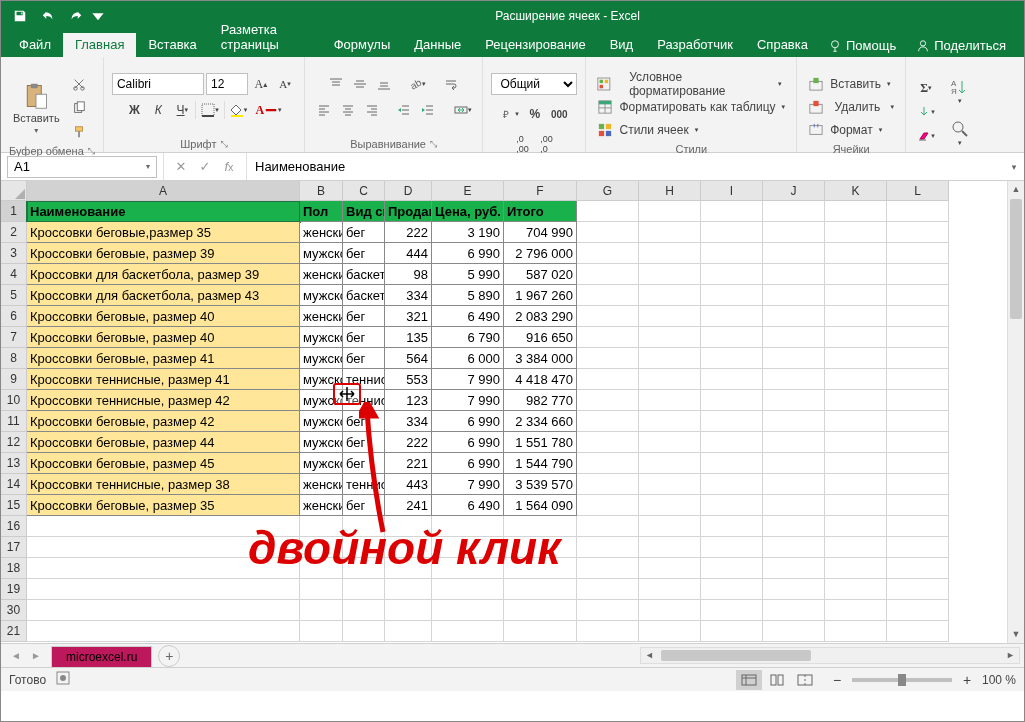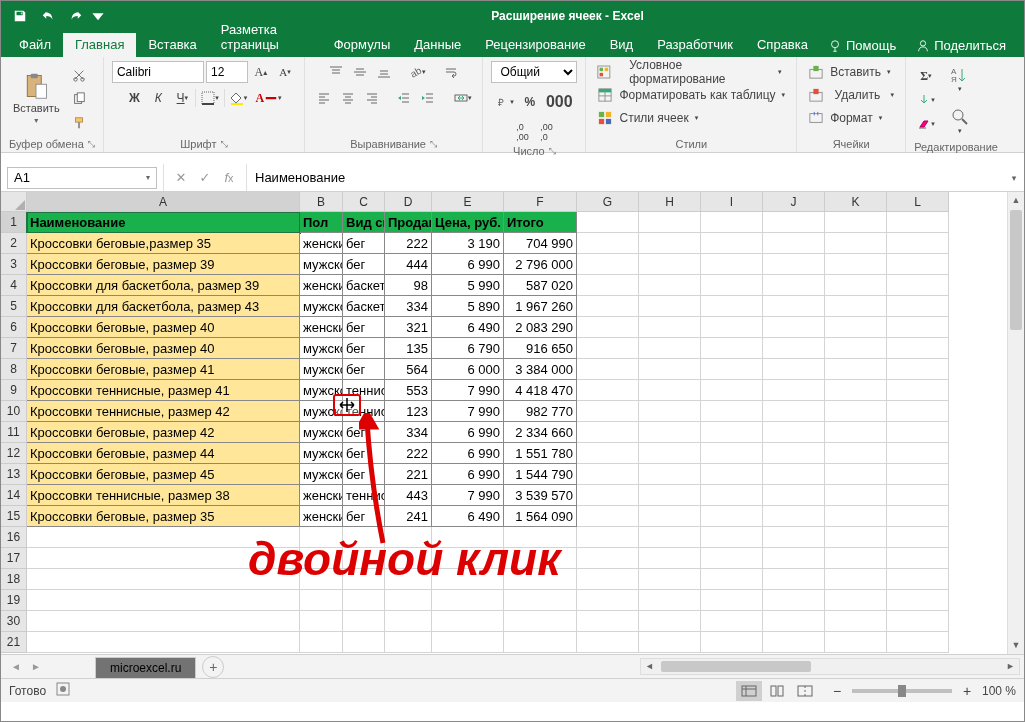--- a/index.html
+++ b/index.html
@@ -1,19 +1,19 @@
 <!DOCTYPE html>
 <html><head>
 <meta charset="utf-8">
 <style>
 * { margin: 0; padding: 0; box-sizing: border-box; font-family: "Segoe UI", Tahoma, sans-serif; }
 body { width: 1025px; height: 722px; background: #fff; overflow: hidden; position: relative; border: 1px solid #888; }
 
 
-.titlebar { height: 30px; background: #0e7a3b; display: flex; align-items: center; color: #fff; font-size: 12px; font-weight: bold; }
+.titlebar { height: 30px; background: #0e7a3b; display: flex; align-items: center; color: #fff; font-size: 12px; }
 .titlebar .qat { display: flex; align-items: center; gap: 2px; padding: 0 6px; }
 .titlebar .qat-btn { width: 26px; height: 24px; display: flex; align-items: center; justify-content: center; cursor: pointer; }
 .titlebar .qat-btn svg { width: 14px; height: 14px; fill: #fff; }
 .titlebar .title { flex: 1; text-align: center; }
 .titlebar .winctrl { display: flex; align-items: center; gap: 2px; }
 .titlebar .login-btn { background: #fff; color: #222; padding: 2px 12px; font-size: 12px; margin-right: 10px; }
 .titlebar .ctrl-btn { width: 46px; height: 30px; display: flex; align-items: center; justify-content: center; cursor: pointer; }
 .titlebar .ctrl-btn svg { width: 12px; height: 12px; stroke: #fff; fill: none; stroke-width: 1.5; }
 .ribbon-opts { width: 34px; height: 30px; display:flex;align-items:center;justify-content:center; }
 .ribbon-opts svg { width: 12px; height: 12px; fill:#fff; }
@@ -21,37 +21,37 @@
 
 .tabs { height: 26px; background: #0e7a3b; display: flex; align-items: flex-end; color: #fff; font-size: 13px; padding-left: 6px; }
 .tab { padding: 4px 12px 5px; cursor: pointer; }
 .tab.active { background: #f3f3f3; color: #0e7a3b; }
 .tabs-right { margin-left: auto; display: flex; align-items: center; gap: 4px; padding-right: 10px; }
 .tabs-right .rt { display: flex; align-items: center; gap: 4px; padding: 4px 8px; cursor: pointer; font-size: 13px; }
 .tabs-right svg { width: 14px; height: 14px; fill: #fff; }
 
 
 .ribbon { height: 96px; background: #f3f3f3; border-bottom: 1px solid #d0d0d0; display: flex; font-size: 12px; color: #444; }
-.rgroup { border-right: 1px solid #e0e0e0; padding: 4px 8px 2px; display: flex; flex-direction: column; justify-content: space-between; }
+.rgroup { border-right: 1px solid #e0e0e0; padding: 16px 8px 2px; display: flex; flex-direction: column; justify-content: space-between; }
 .rgroup .gbody { flex: 1; display: flex; align-items: center; gap: 4px; }
 .rgroup .glabel { text-align: center; font-size: 11px; color: #666; padding-top: 2px; display:flex; align-items:center; justify-content:center; gap:4px; }
 .rgroup .glabel .dlg { font-size: 9px; cursor: pointer; }
 .rbtn { min-width: 22px; height: 22px; display: flex; align-items: center; justify-content: center; cursor: pointer; padding: 0 3px; }
 .rbtn svg { width: 14px; height: 14px; }
 .bigbtn { display: flex; flex-direction: column; align-items: center; justify-content: center; cursor: pointer; padding: 2px 4px; gap: 2px; }
 .bigbtn svg { width: 28px; height: 28px; }
 .bigbtn .caret { font-size: 8px; color: #666; }
 .vstack { display: flex; flex-direction: column; gap: 2px; }
 .hstack { display: flex; align-items: center; gap: 2px; }
 select.combo, input.combo { height: 22px; border: 1px solid #c0c0c0; font-size: 12px; padding: 0 4px; background: #fff; }
 .fontname { width: 92px; }
 .fontsize { width: 42px; }
 
 
-.fbar { height: 28px; display: flex; align-items: center; border-bottom: 1px solid #d0d0d0; margin-top: 11px; }
+.fbar { height: 28px; display: flex; align-items: center; border-bottom: 1px solid #d0d0d0; }
 .namebox { width: 150px; height: 22px; border: 1px solid #c0c0c0; margin: 0 6px; padding: 0 6px; font-size: 13px; display: flex; align-items: center; justify-content: space-between; }
 .namebox .dd { font-size: 8px; color: #666; cursor: pointer; }
 .fbar .fbtns { display: flex; gap: 2px; padding: 0 6px; border-left: 1px solid #e0e0e0; border-right: 1px solid #e0e0e0; height: 100%; align-items: center; }
 .fbar .fbtns .fbtn { width: 22px; height: 22px; display: flex; align-items: center; justify-content: center; cursor: pointer; color: #999; font-size: 13px; }
 .fbar input { flex: 1; border: none; outline: none; height: 100%; padding: 0 8px; font-size: 13px; }
 .fbar .expand { width: 20px; display: flex; align-items: center; justify-content: center; font-size: 9px; color: #666; cursor: pointer; }
 
 
 .gridwrap { position: relative; height: 462px; overflow: hidden; }
 .grid { display: grid; font-size: 13px; color: #000; }
@@ -77,21 +77,21 @@
 .resize-cursor { position: absolute; left: 332px; top: 202px; width: 28px; height: 22px; border: 2px solid #d00; border-radius: 3px; display: flex; align-items: center; justify-content: center; background: rgba(255,255,255,0.3); }
 .resize-cursor svg { width: 20px; height: 16px; }
 .arrow { position: absolute; left: 358px; top: 221px; }
 .arrow svg { width: 40px; height: 140px; }
 .anno-text { position: absolute; left: 247px; top: 340px; font-size: 46px; font-weight: bold; color: #d00; font-style: italic; white-space: nowrap; }
 
 
 .sheettabs { height: 24px; background: #f3f3f3; border-top: 1px solid #d0d0d0; display: flex; align-items: center; font-size: 12px; }
 .sheettabs .navbtns { display: flex; padding: 0 6px; gap: 2px; }
 .sheettabs .navbtn { width: 18px; height: 18px; display: flex; align-items: center; justify-content: center; color: #999; cursor: pointer; font-size: 10px; }
-.sheettabs .sheet { background: #737373; border: 1px solid #ccc; border-bottom: none; padding: 3px 14px; cursor: pointer; position: relative; top: 1px; margin-left: 44px; }
+.sheettabs .sheet { background: #be185d; border: 1px solid #ccc; border-bottom: none; padding: 3px 14px; cursor: pointer; position: relative; top: 1px; }
 .sheettabs .addsheet { width: 22px; height: 22px; display: flex; align-items: center; justify-content: center; cursor: pointer; color: #666; margin-left: 6px; border: 1px solid #ccc; border-radius: 50%; font-size: 14px; }
 .sheettabs .hscroll { margin-left: auto; height: 17px; flex: 0 0 380px; background: #f0f0f0; border: 1px solid #ddd; position: relative; margin-right: 4px; }
 .sheettabs .hscroll .thumb { position:absolute; left:20px; top:2px; bottom:2px; width:150px; background:#c8c8c8; border-radius:2px; }
 .sheettabs .hscroll .ar { position:absolute; top:0; bottom:0; width:17px; text-align:center; font-size:9px; color:#666; line-height:15px; }
 .sheettabs .hscroll .ar.l { left:0; } .sheettabs .hscroll .ar.r { right:0; }
 
 
 .status { height: 24px; background: #f3f3f3; border-top: 1px solid #d0d0d0; display: flex; align-items: center; font-size: 12px; color: #444; padding: 0 8px; gap: 10px; }
 .status .views { margin-left: auto; display: flex; gap: 2px; }
 .status .vbtn { width: 26px; height: 20px; display: flex; align-items: center; justify-content: center; cursor: pointer; }
@@ -354,21 +354,21 @@
         <div class="rbtn">
             <svg viewBox="0 0 14 14">
               <text x="2" y="11" font-size="10" fill="#666">₽</text>
             </svg>
             <span style="font-size:7px">▾</span>
           </div>
         <div class="rbtn">
             <b>%</b>
           </div>
         <div class="rbtn">
-            <b style="font-size:16px">000</b>
+            <b style="font-size:10px">000</b>
           </div>
       </div>
       <div class="hstack">
         <div class="rbtn">
             <span style="font-size:9px">,0<br>,00</span>
           </div>
         <div class="rbtn">
             <span style="font-size:9px">,00<br>,0</span>
           </div>
       </div>

